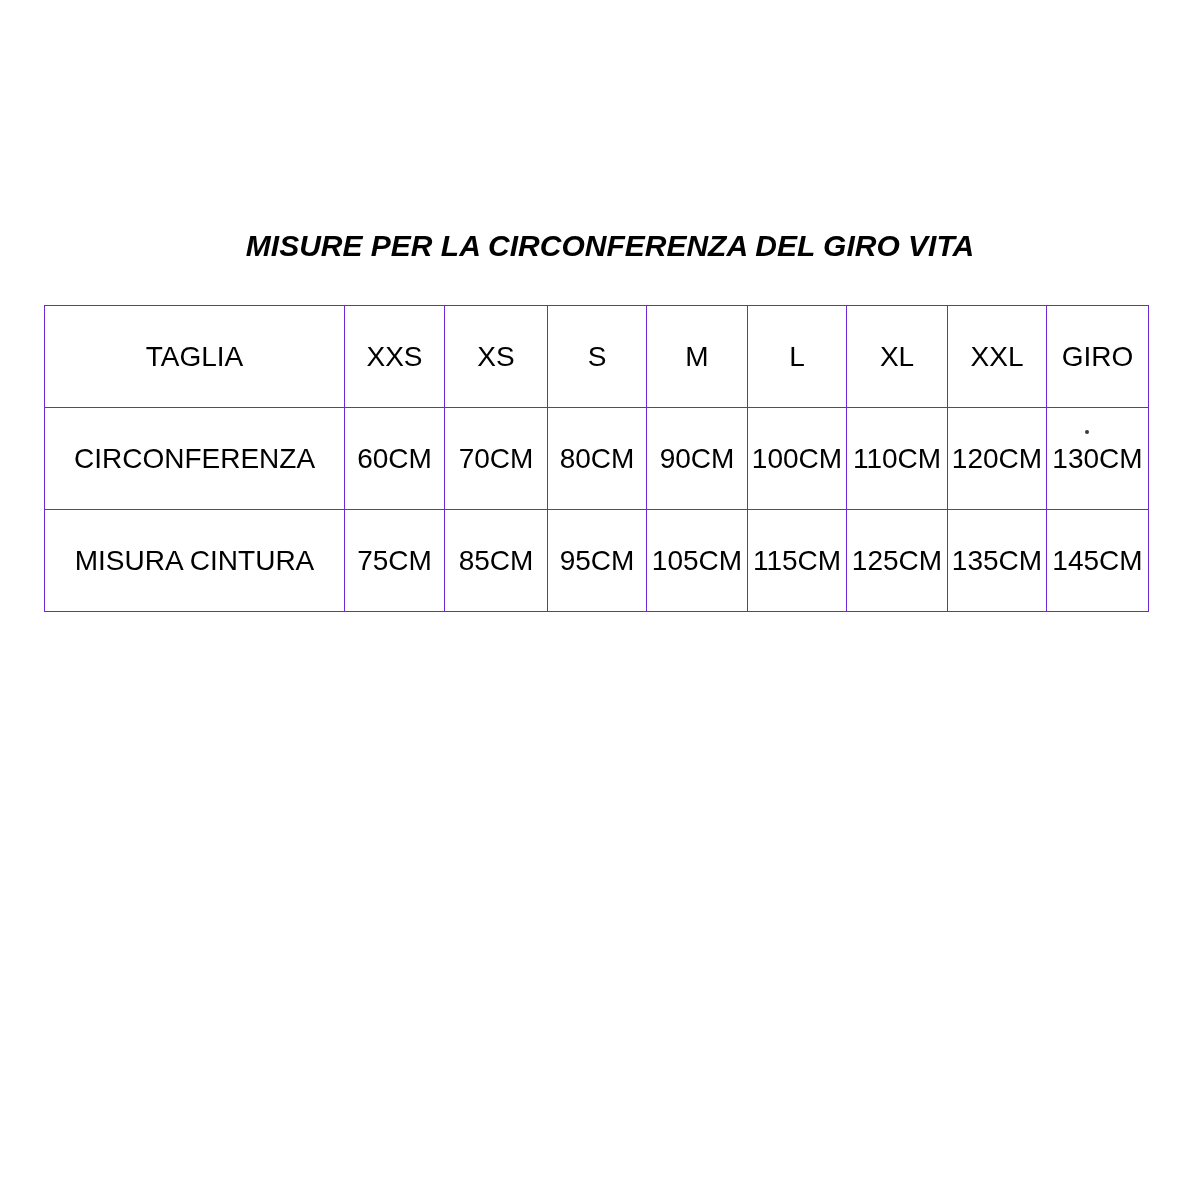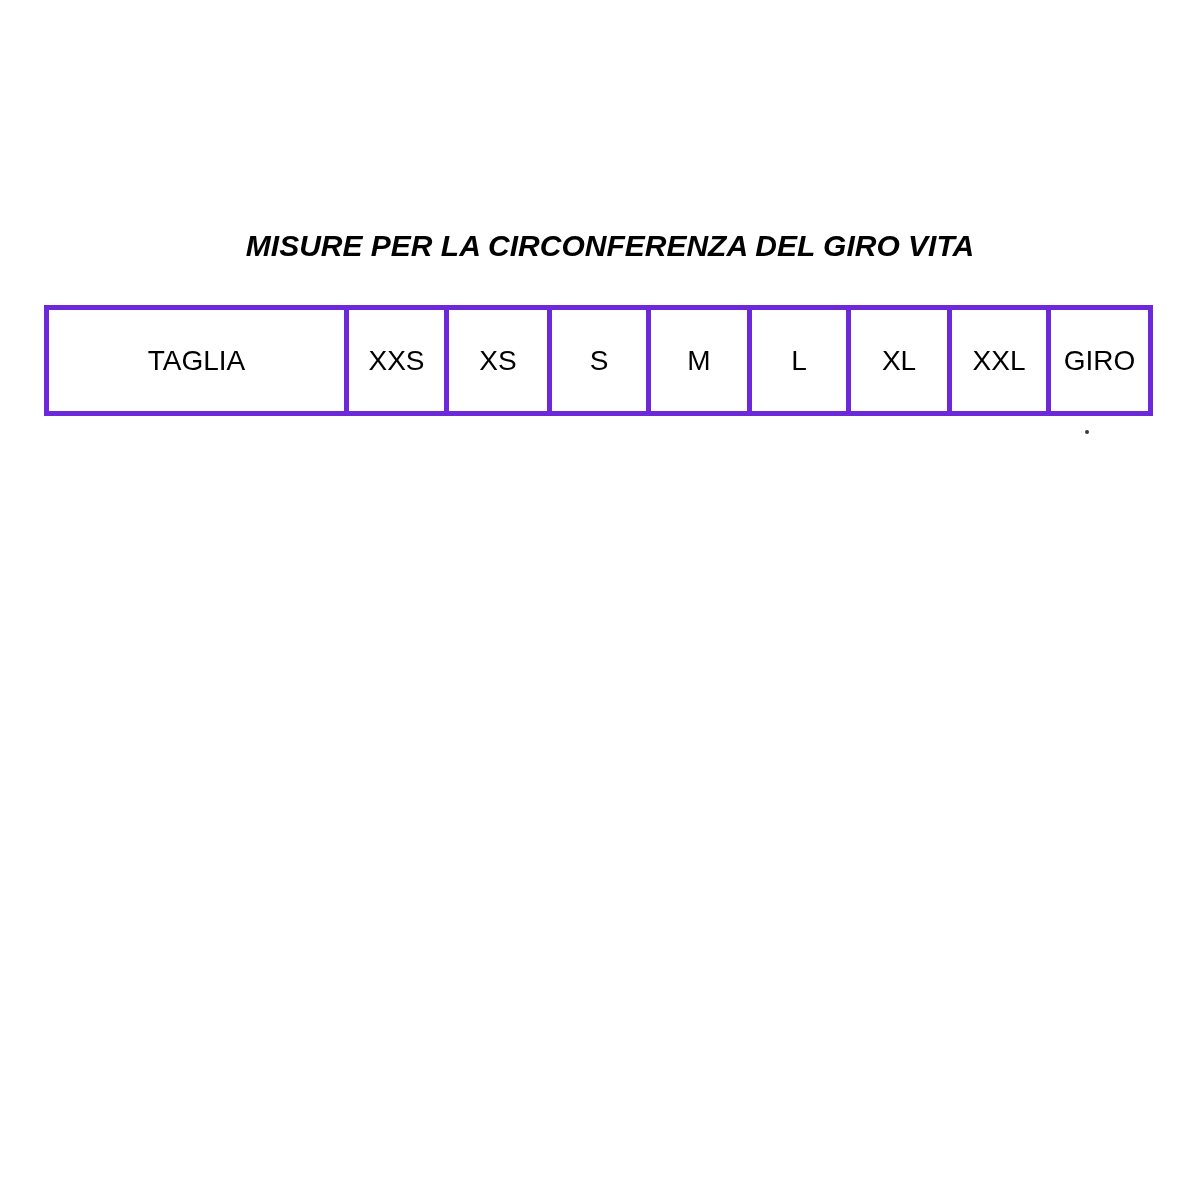--- a/index.html
+++ b/index.html
@@ -33,21 +33,21 @@
     position: absolute;
     left: 44px;
     top: 305px;
     width: 1104px;
     border-collapse: collapse;
     table-layout: fixed;
     background: #ffffff;
   }
   .size-table th,
   .size-table td {
-    border: 5px solid #6d28d9;
+    border: 1px solid #6d28d9;
     height: 101px;
     padding: 0;
     text-align: center;
     vertical-align: middle;
     font-size: 28px;
     font-weight: normal;
     white-space: nowrap;
     overflow: hidden;
     color: #000000;
   }
@@ -85,18 +85,40 @@
         <th>TAGLIA</th>
         <th>XXS</th>
         <th>XS</th>
         <th>S</th>
         <th>M</th>
         <th>L</th>
         <th>XL</th>
         <th>XXL</th>
         <th>GIRO</th>
       </tr>
+      <tr>
+        <td>CIRCONFERENZA</td>
+        <td>60CM</td>
+        <td>70CM</td>
+        <td>80CM</td>
+        <td>90CM</td>
+        <td>100CM</td>
+        <td>110CM</td>
+        <td>120CM</td>
+        <td>130CM</td>
+      </tr>
+      <tr>
+        <td>MISURA CINTURA</td>
+        <td>75CM</td>
+        <td>85CM</td>
+        <td>95CM</td>
+        <td>105CM</td>
+        <td>115CM</td>
+        <td>125CM</td>
+        <td>135CM</td>
+        <td>145CM</td>
+      </tr>
     </tbody>
   </table>
 
   <div class="stray-dot"></div>
 
 </div>
 
 </body></html>

